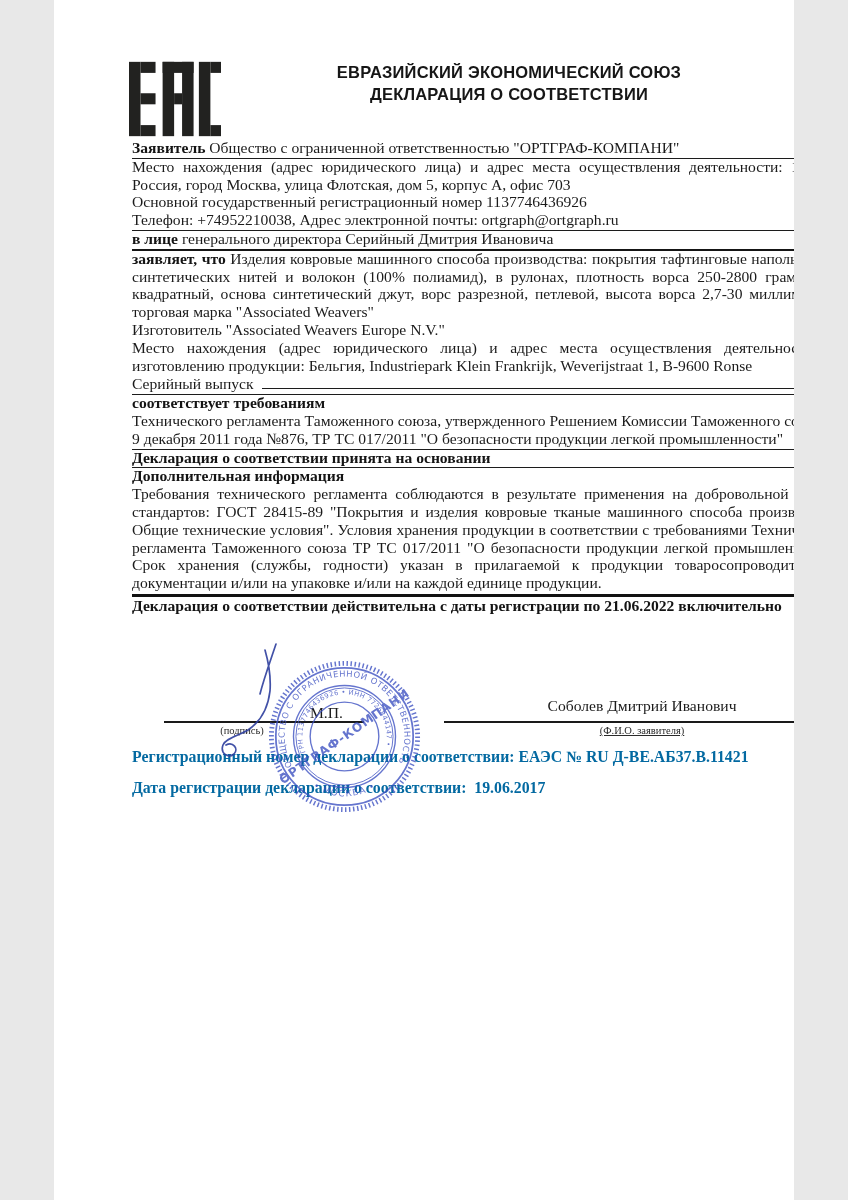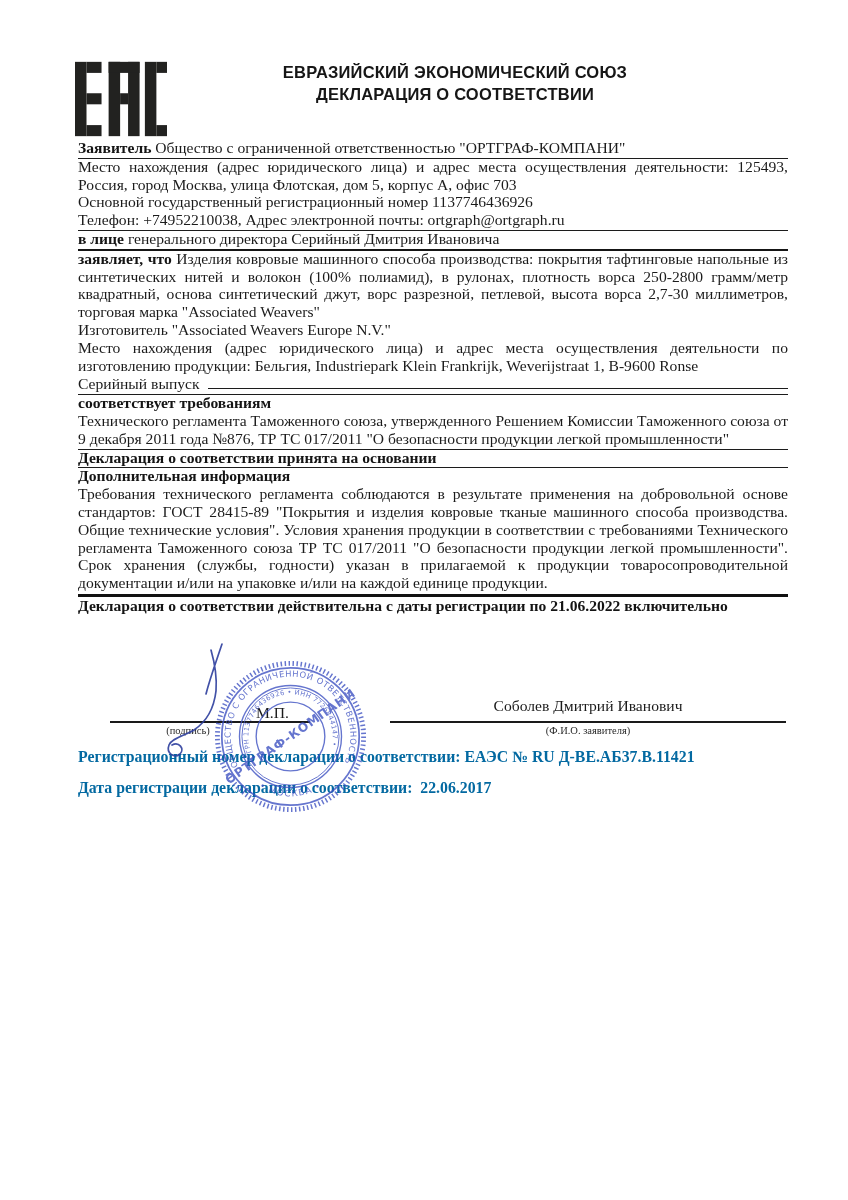--- a/index.html
+++ b/index.html
@@ -1,17 +1,17 @@
 <!DOCTYPE html>
 <html><head>
 <meta charset="utf-8">
 <style>
   html,body{margin:0;padding:0;background:#e8e8e8;}
   .page{
-    position:relative;width:848px;height:1200px;background:#ffffff;margin:0 auto;
+    position:relative;width:740px;height:1200px;background:#ffffff;margin:0 auto;
     font-family:"Liberation Serif","DejaVu Serif",serif;color:#1b1b1b;overflow:hidden;
   }
   
   .eac-logo{position:absolute;left:75px;top:57px;width:92px;height:84px;}
   
   .doc-header{
     position:absolute;left:170px;top:62px;width:570px;text-align:center;
     font-family:"Liberation Sans","DejaVu Sans",sans-serif;font-weight:bold;
     font-size:16.5px;line-height:21.5px;letter-spacing:.2px;color:#161616;
   }
@@ -29,21 +29,21 @@
   .serial-row{display:flex;align-items:baseline;}
   .serial-fill{flex:1;border-bottom:1.6px solid #1c1c1c;margin:0 0 3px 8px;height:14px;}
   
   .sig-area{position:absolute;left:78px;top:695px;width:710px;height:55px;font-size:15.6px;}
   .sig-name{position:absolute;left:312px;top:2px;width:396px;text-align:center;}
   .sig-line-left{position:absolute;left:32px;top:26px;width:200px;border-top:2px solid #1a1a1a;}
   .sig-line-right{position:absolute;left:312px;top:26px;width:396px;border-top:2px solid #1a1a1a;}
   .sig-mp{position:absolute;left:178px;top:9px;}
   .cap{font-size:10.5px;color:#2a2a2a;}
   .cap-sign{position:absolute;left:40px;top:30px;width:140px;text-align:center;}
-  .cap-fio{position:absolute;left:312px;top:30px;width:396px;text-align:center;}
+  .cap-fio{position:absolute;left:312px;top:30px;width:396px;text-align:center;text-decoration:underline;}
   
   .reg-line{position:absolute;left:78px;width:710px;font-weight:bold;font-size:15.8px;color:#0369a1;}
   .reg-number{top:748px;}
   .reg-date{top:779px;}
   
   .stamp{position:absolute;left:212px;top:658px;width:157px;height:157px;opacity:.78;}
   .ink-signature{position:absolute;left:158px;top:636px;width:84px;height:132px;opacity:.9;}
 </style>
 </head>
 <body>
@@ -117,21 +117,21 @@
     <div class="cap cap-sign">(подпись)</div>
     <div class="cap cap-fio">(Ф.И.О. заявителя)</div>
   </div>
 
   <div class="reg-line reg-number">
     <span>Регистрационный номер декларации о соответствии:</span>
     <span>ЕАЭС № RU Д-BE.АБ37.В.11421</span>
   </div>
   <div class="reg-line reg-date">
     <span>Дата регистрации декларации о соответствии:</span>&nbsp;
-    <span>22.06.2017</span>
+    <span>19.06.2017</span>
   </div>
 
   <div class="ink-signature">
     <svg width="84" height="132" viewBox="0 0 84 132">
       <path d="M 64,8 C 58,26 52,42 48,58 M 53,14 C 57,28 59,42 58,55 C 56,72 48,86 36,94
                C 26,100 14,102 11,109 C 8,117 16,123 22,118 C 27,113 21,105 14,109" fill="none" stroke="#2e3f9e" stroke-width="1.7" stroke-linecap="round"></path>
     </svg>
   </div>
 
   <div class="stamp">

